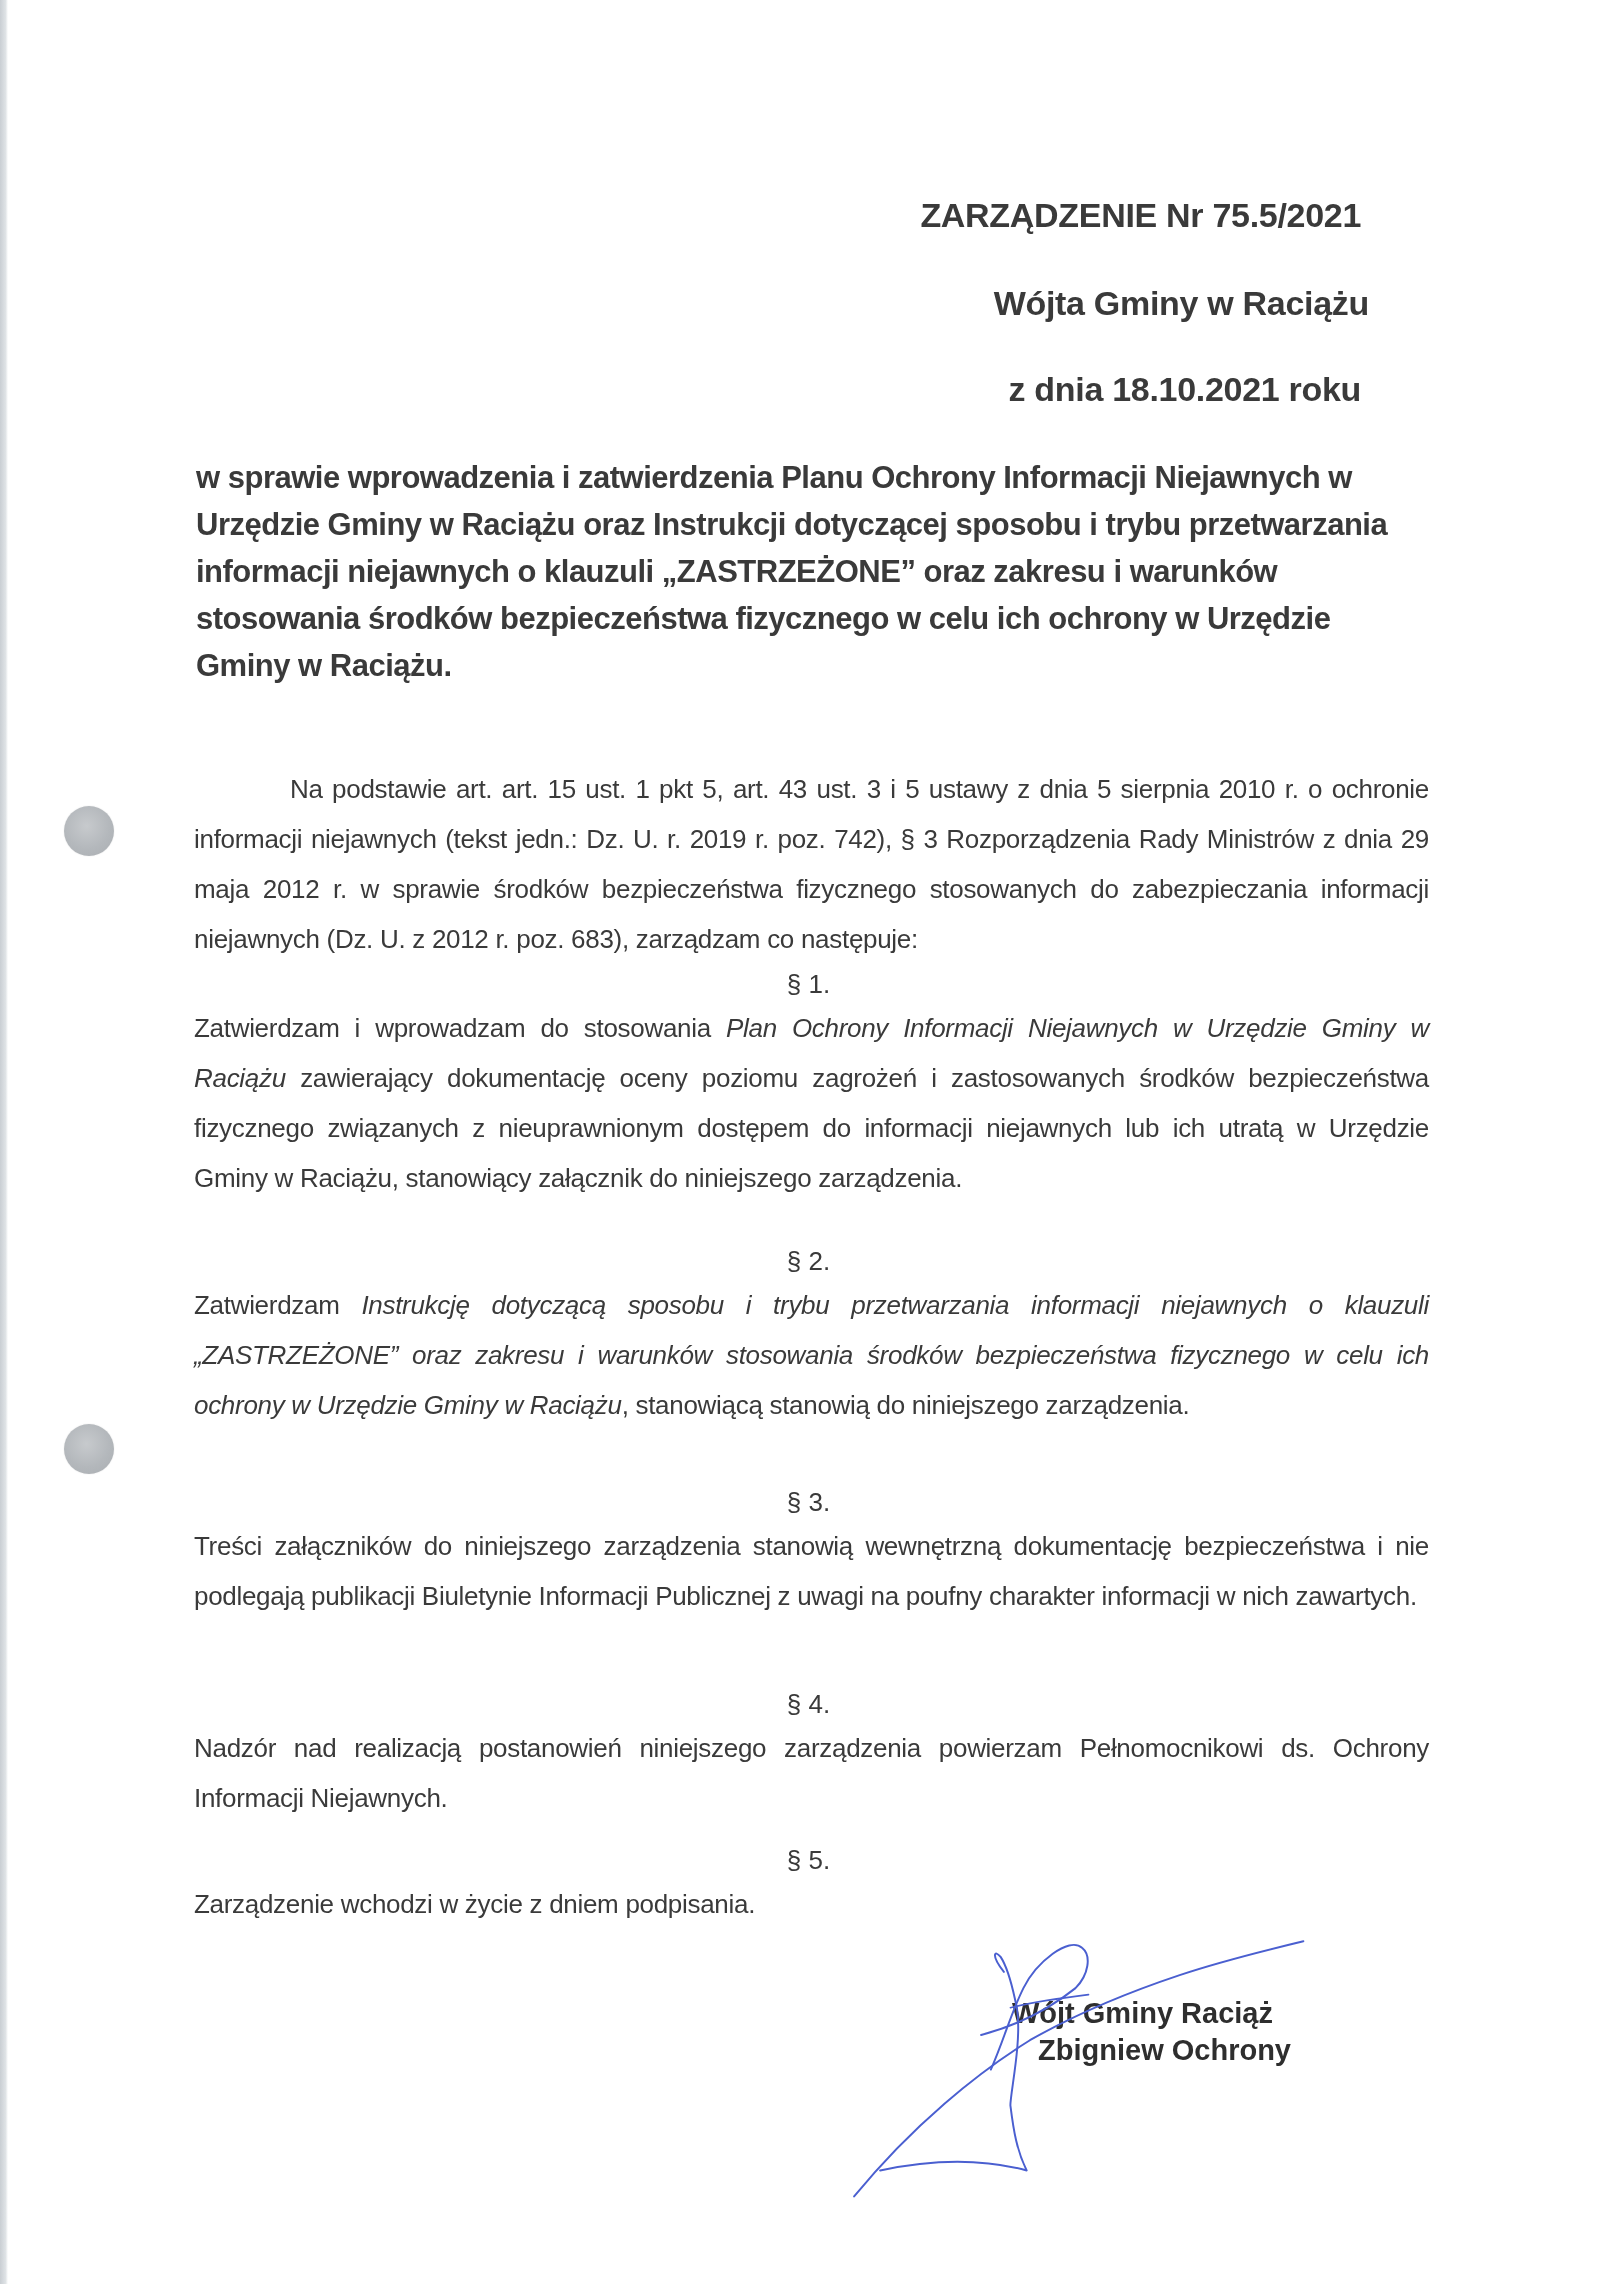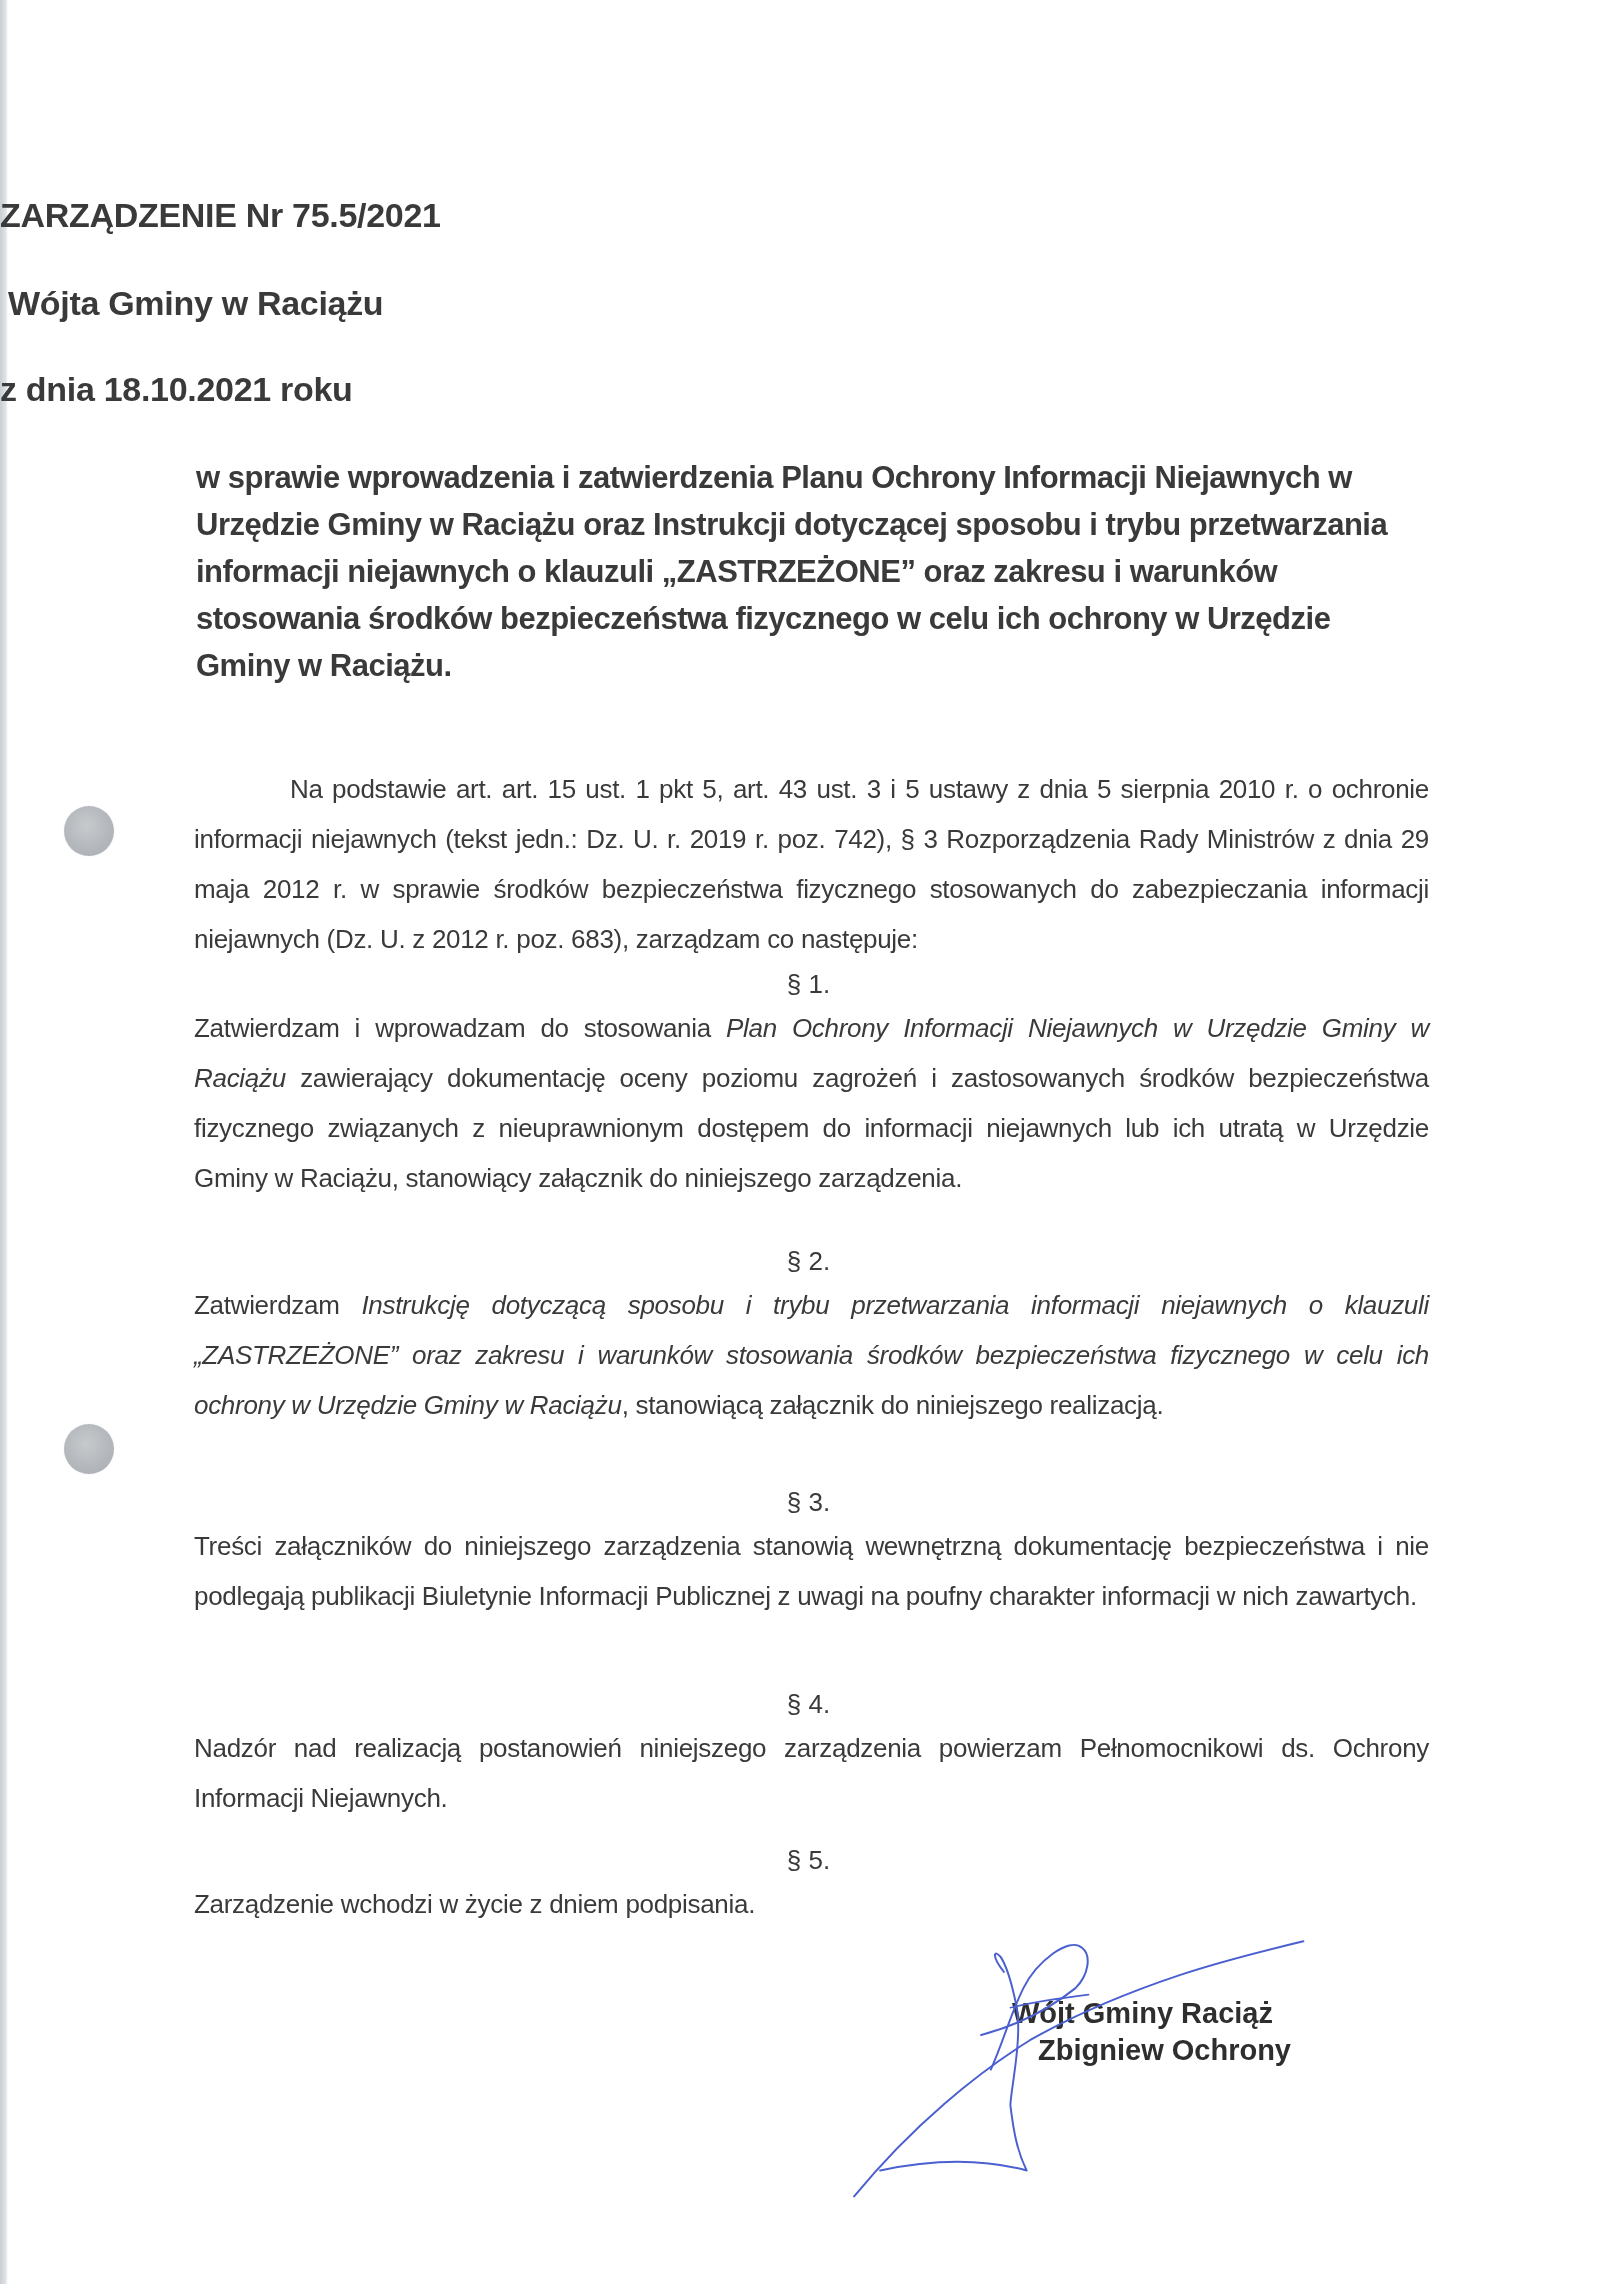--- a/index.html
+++ b/index.html
@@ -14,21 +14,21 @@
     background: linear-gradient(to right, #c9ced3, #dfe3e6 70%, #ffffff);
   }
   .punch-hole {
     position: absolute; width: 50px; height: 50px; border-radius: 50%;
     background: radial-gradient(circle at 45% 40%, #c7cacd 0%, #b4b8bc 55%, #a9adb1 100%);
     box-shadow: 0 0 1.3px rgba(0,0,0,0.15);
   }
   .hole-1 { left: 64px; top: 806px; }
   .hole-2 { left: 64px; top: 1424px; }
 
-  .center { position: absolute; left: 0; width: 1361px; text-align: left; }
+  .center { position: absolute; left: 0; width: 1361px; text-align: right; }
   .head-title { top: 196px; font-size: 34px; font-weight: bold; letter-spacing: -0.3px; }
   .head-authority { top: 284px; font-size: 34px; font-weight: bold; letter-spacing: -0.3px; padding-left: 8px; }
   .head-date { top: 370px; font-size: 34px; font-weight: bold; letter-spacing: -0.3px; }
 
   .subject {
     position: absolute; left: 196px; width: 1225px; top: 454px;
     font-size: 31px; font-weight: bold; line-height: 47px;
     letter-spacing: -0.5px;
   }
 
@@ -75,21 +75,21 @@
 <div class="center head-date">z dnia 18.10.2021 roku</div>
 
 <div class="subject">w sprawie wprowadzenia i zatwierdzenia Planu Ochrony Informacji Niejawnych w Urzędzie Gminy w Raciążu oraz Instrukcji dotyczącej sposobu i trybu przetwarzania informacji niejawnych o klauzuli „ZASTRZEŻONE” oraz zakresu i warunków stosowania środków bezpieczeństwa fizycznego w celu ich ochrony w Urzędzie Gminy w Raciążu.</div>
 
 <div class="body-block preamble">Na podstawie art. art. 15 ust. 1 pkt 5, art. 43 ust. 3 i 5 ustawy z dnia 5 sierpnia 2010 r. o ochronie informacji niejawnych (tekst jedn.: Dz. U. r. 2019 r. poz. 742), § 3 Rozporządzenia Rady Ministrów z dnia 29 maja 2012 r. w sprawie środków bezpieczeństwa fizycznego stosowanych do zabezpieczania informacji niejawnych (Dz. U. z 2012 r. poz. 683), zarządzam co następuje:</div>
 
 <div class="para-heading ph1">§ 1.</div>
 <div class="body-block p1"><span>Zatwierdzam i wprowadzam do stosowania </span><i>Plan Ochrony Informacji Niejawnych w Urzędzie Gminy w Raciążu</i><span> zawierający dokumentację oceny poziomu zagrożeń i zastosowanych środków bezpieczeństwa fizycznego związanych z nieuprawnionym dostępem do informacji niejawnych lub ich utratą w Urzędzie Gminy w Raciążu, stanowiący załącznik do niniejszego zarządzenia.</span></div>
 
 <div class="para-heading ph2">§ 2.</div>
-<div class="body-block p2"><span>Zatwierdzam </span><i>Instrukcję dotyczącą sposobu i trybu przetwarzania informacji niejawnych o klauzuli „ZASTRZEŻONE” oraz zakresu i warunków stosowania środków bezpieczeństwa fizycznego w celu ich ochrony w Urzędzie Gminy w Raciążu</i><span>, stanowiącą załącznik do niniejszego realizacją.</span></div>
+<div class="body-block p2"><span>Zatwierdzam </span><i>Instrukcję dotyczącą sposobu i trybu przetwarzania informacji niejawnych o klauzuli „ZASTRZEŻONE” oraz zakresu i warunków stosowania środków bezpieczeństwa fizycznego w celu ich ochrony w Urzędzie Gminy w Raciążu</i><span>, stanowiącą stanowią do niniejszego zarządzenia.</span></div>
 
 <div class="para-heading ph3">§ 3.</div>
 <div class="body-block p3">Treści załączników do niniejszego zarządzenia stanowią wewnętrzną dokumentację bezpieczeństwa i nie podlegają publikacji Biuletynie Informacji Publicznej z uwagi na poufny charakter informacji w nich zawartych.</div>
 
 <div class="para-heading ph4">§ 4.</div>
 <div class="body-block p4">Nadzór nad realizacją postanowień niniejszego zarządzenia powierzam Pełnomocnikowi ds. Ochrony Informacji Niejawnych.</div>
 
 <div class="para-heading ph5">§ 5.</div>
 <div class="body-block p5">Zarządzenie wchodzi w życie z dniem podpisania.</div>
 

